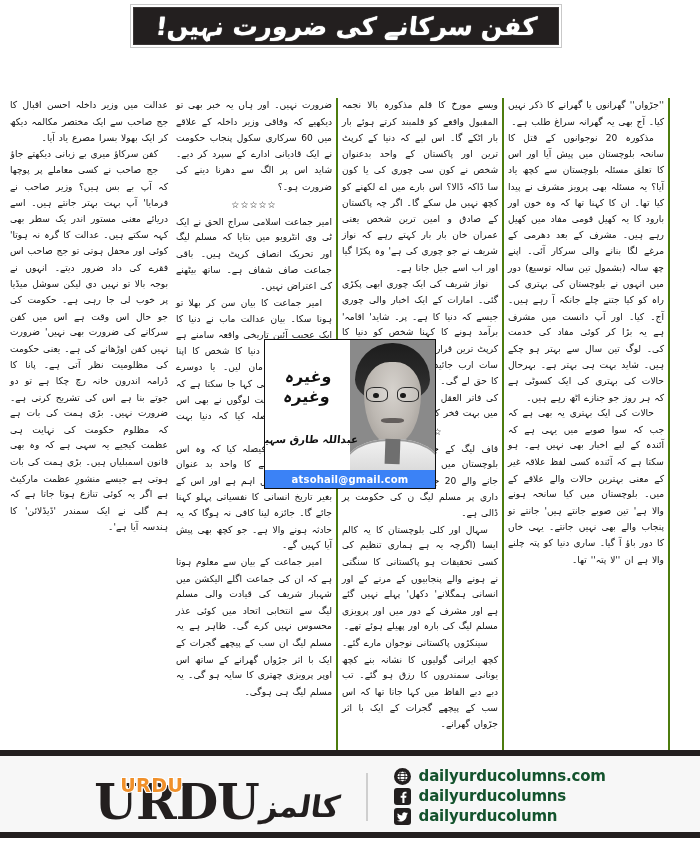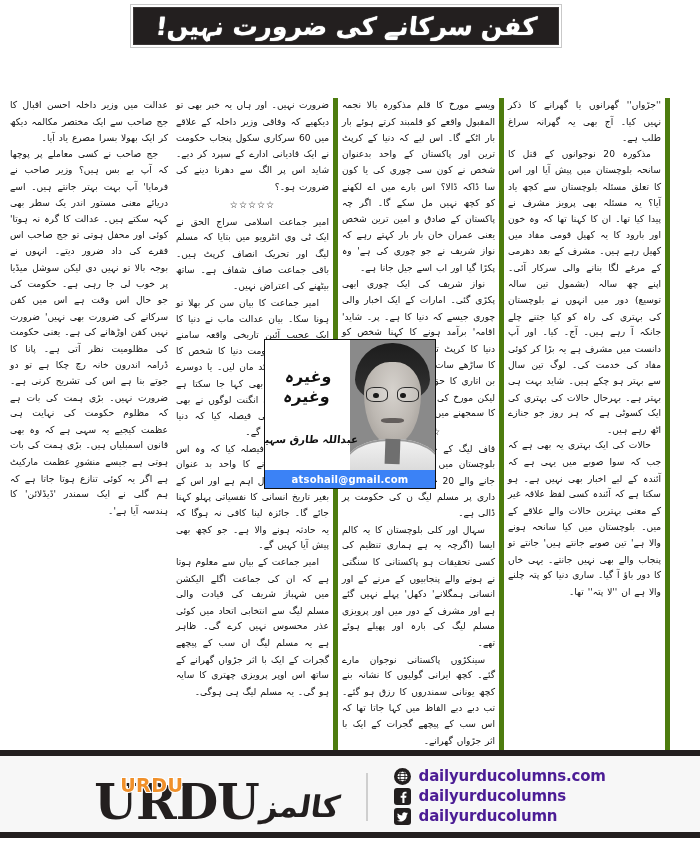--- a/index.html
+++ b/index.html
@@ -74,21 +74,21 @@
     position: relative;
     flex: 0 0 auto;
     width: 166px;
     height: 100%;
     overflow: hidden;
     padding: 0 4px;
     box-sizing: border-box;
     margin-top: 44px;
   }
   .col + .col {
-    border-right: 5px solid #4d7c0f;
+    border-right: 2px solid #4d7c0f;
   }
 
   
   .body-text {
     direction: rtl;
     text-align: justify;
     font-family: "DejaVu Sans", sans-serif;
     font-size: 9.1px;
     line-height: 15.6px;
     color: #111111;
@@ -373,41 +373,42 @@
     display: flex;
     align-items: center;
     justify-content: center;
   }
   .social-icon.globe { border-radius: 50%; }
   .social-icon svg { display: block; }
   .social-label {
     font-family: "DejaVu Sans", sans-serif;
     font-size: 15px;
     font-weight: 700;
-    color: #4c1d95;
+    color: #14532d;
     letter-spacing: -.2px;
     line-height: 1;
   }
 </style>
 </head>
 <body>
 
 <div id="page">
 
   <div class="title-banner-wrap">
     <div class="title-banner">
       <span class="title-text">کفن سرکانے کی ضرورت نہیں!</span>
     </div>
   </div>
 
   <div id="article">
 
     <div class="col">
       <div class="body-text">
         <p class="noind">عدالت میں وزیر داخلہ احسن اقبال کا جج صاحب سے ایک مختصر مکالمہ دیکھ کر ایک بھولا بسرا مصرع یاد آیا۔</p>
+        <p>کفن سرکاؤ میری بے زبانی دیکھتے جاؤ</p>
         <p>جج صاحب نے کسی معاملے پر پوچھا کہ آپ بے بس ہیں؟ وزیر صاحب نے فرمایا' آپ بہت بہتر جانتے ہیں۔ اسے دریائے معنی مستور اندر یک سطر بھی کہہ سکتے ہیں۔ عدالت کا گرہ نہ ہوتا' کوئی اور محفل ہوتی تو جج صاحب اس فقرے کی داد ضرور دیتے۔ انہوں نے بوجہ بالا تو نہیں دی لیکن سوشل میڈیا پر خوب لی جا رہی ہے۔ حکومت کی جو حال اس وقت ہے اس میں کفن سرکانے کی ضرورت بھی نہیں' ضرورت نہیں کفن اوڑھانے کی ہے۔ یعنی حکومت کی مظلومیت نظر آتی ہے۔ پانا کا ڈرامہ اندرون خانہ رچ چکا ہے تو دو جوتے بنا ہے اس کی تشریح کرنی ہے۔ ضرورت نہیں۔ بڑی ہمت کی بات ہے کہ مظلوم حکومت کی نہایت ہی عظمت کیجیے یہ سہی ہے کہ وہ بھی قانون اسمبلیاں ہیں۔ بڑی ہمت کی بات ہوتی ہے جیسے منشورِ عظمت مارکیٹ ہے اگر یہ کوئی تنازع ہوتا جاتا ہے کہ ہم گلی نے ایک سمندر 'ڈیڈلائن' کا ہندسہ آیا ہے'۔</p>
       </div>
     </div>
 
     <div class="col">
       <div class="body-text">
         <p class="noind">ضرورت نہیں۔ اور ہاں یہ خبر بھی تو دیکھیے کہ وفاقی وزیر داخلہ کے علاقے میں 60 سرکاری سکول پنجاب حکومت نے ایک قادیانی ادارے کے سپرد کر دیے۔ شاید اس پر الگ سے دھرنا دینے کی ضرورت ہو۔؟</p>
         <div class="stars">☆☆☆☆☆</div>
         <p class="noind">امیر جماعت اسلامی سراج الحق نے ایک ٹی وی انٹرویو میں بتایا کہ مسلم لیگ اور تحریک انصاف کرپٹ ہیں۔ باقی جماعت صاف شفاف ہے۔ ساتھ بیٹھنے کی اعتراض نہیں۔</p>
         <p>امیر جماعت کا بیان سن کر بھلا تو ہونا سکا۔ بیان عدالت ماب نے دنیا کا ایک عجیب آئین تاریخی واقعہ سامنے ہے جس کو حکومت دنیا کا شخص کا اپنا رہنما اور قائد مان لیں۔ یا دوسرے لفظوں میں یہ بھی کہا جا سکتا ہے کہ اس طرح ان انگنت لوگوں نے بھی اس کی اجتماعی فیصلہ کیا کہ دنیا بہت گفتگو کریں گے۔</p>

